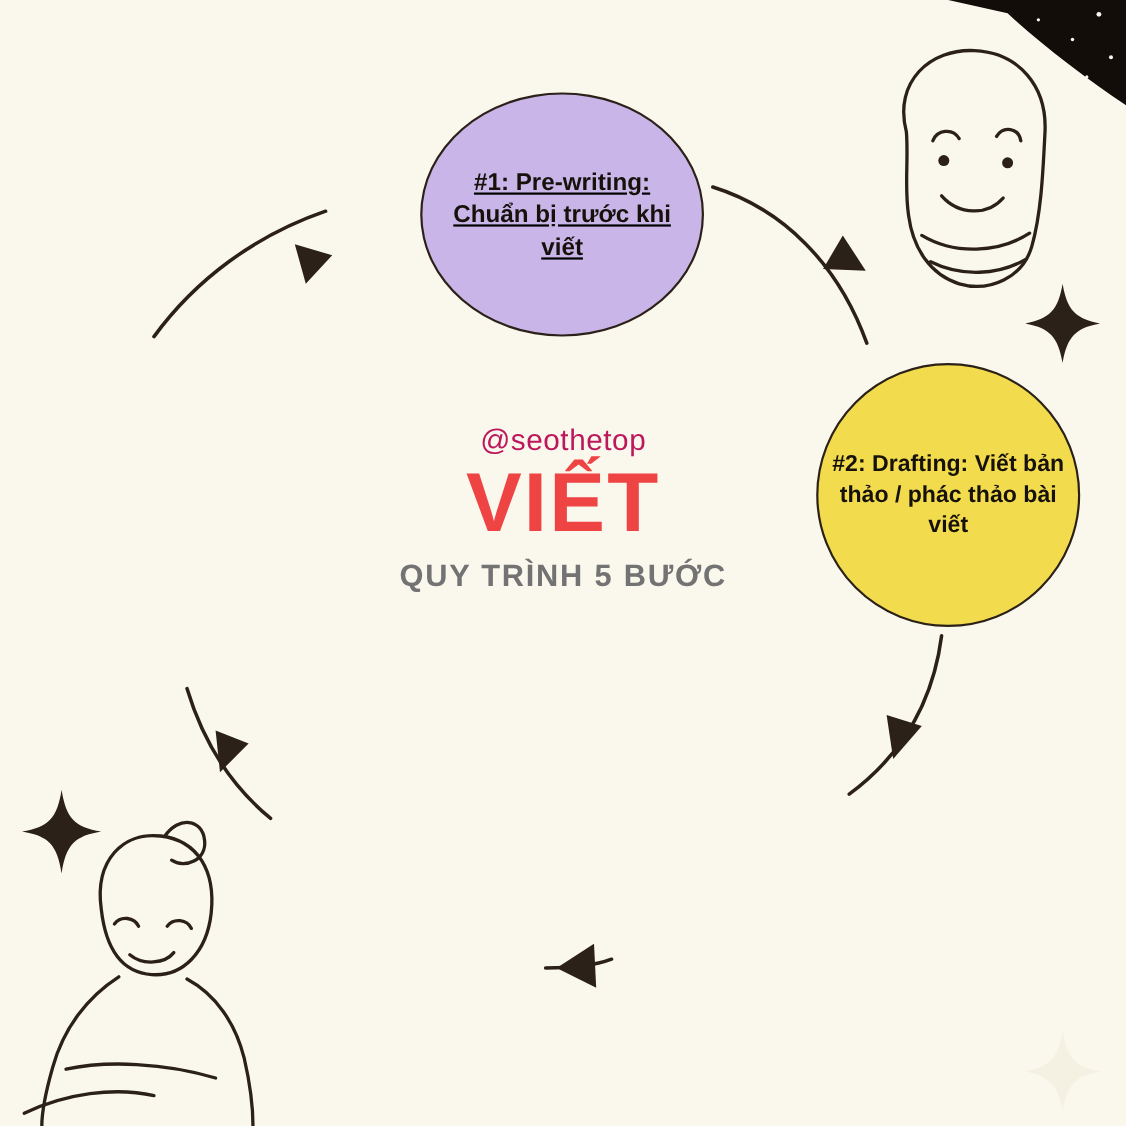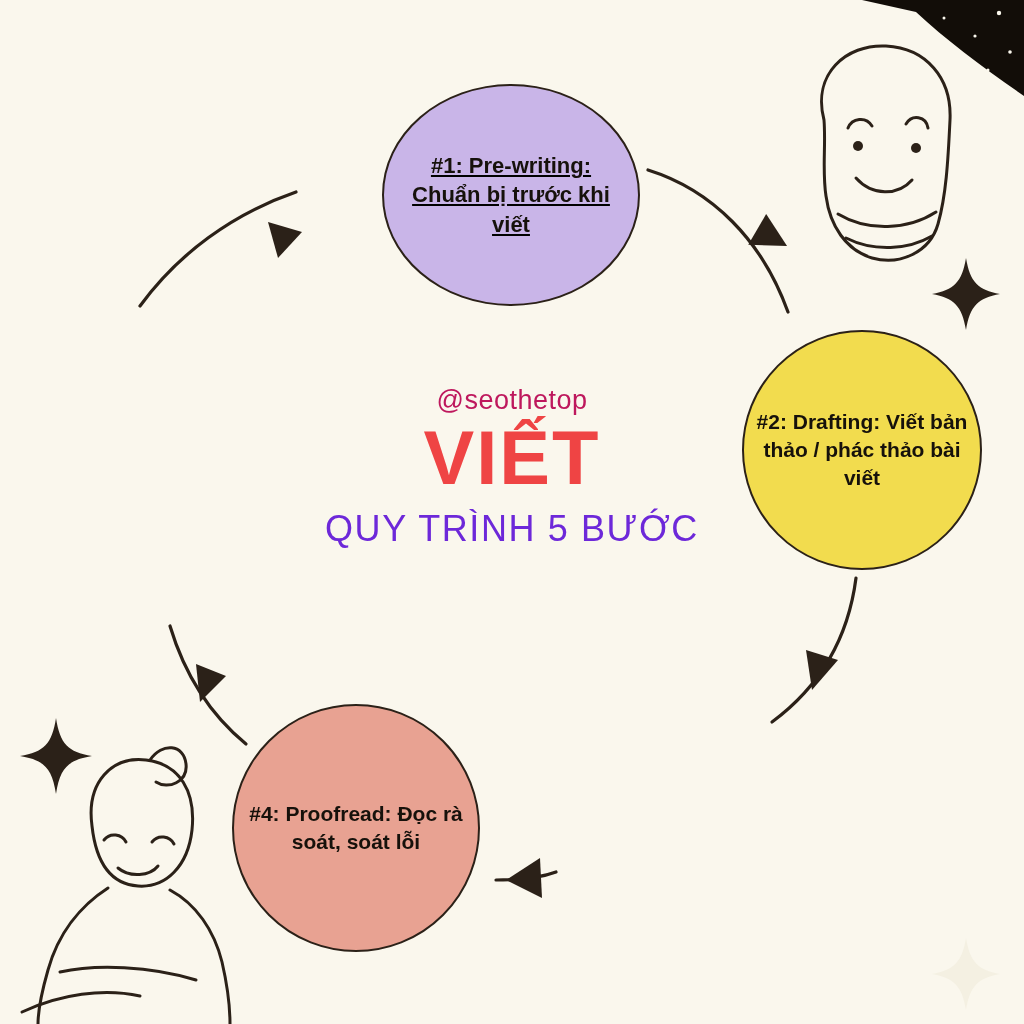--- a/index.html
+++ b/index.html
@@ -36,24 +36,24 @@
     font-family: "Liberation Sans", sans-serif;
     font-weight: bold;
     font-size: 76px;
     line-height: 0.95;
     letter-spacing: 2px;
     color: #ef4444;
   }
   .big-title .line2 { display: block; }
   .subtitle {
     margin-top: 14px;
-    font-size: 36px;
+    font-size: 28px;
     letter-spacing: 1.6px;
-    color: #6d28d9;
-    font-weight: normal;
+    color: #737373;
+    font-weight: bold;
   }
 
   
   .step {
     position: absolute;
     border-radius: 50%;
     border: 2px solid #2b2118;
     display: flex;
     align-items: center;
     justify-content: center;
@@ -176,17 +176,14 @@
     </div>
     <div class="subtitle">QUY TRÌNH 5 BƯỚC</div>
   </div>
 
   <div class="step" id="step1" style="background: rgb(201, 181, 232);">
     <div class="step-label">#1: Pre-writing: Chuẩn bị trước khi viết</div>
   </div>
   <div class="step" id="step2" style="background: rgb(242, 220, 78);">
     <div class="step-label">#2: Drafting: Viết bản thảo / phác thảo bài viết</div>
   </div>
-  <div class="step" id="step4" style="background: rgb(232, 162, 146);">
-    <div class="step-label">#4: Proofread: Đọc rà soát, soát lỗi</div>
-  </div>
 
 </div>
 
 </body></html>

